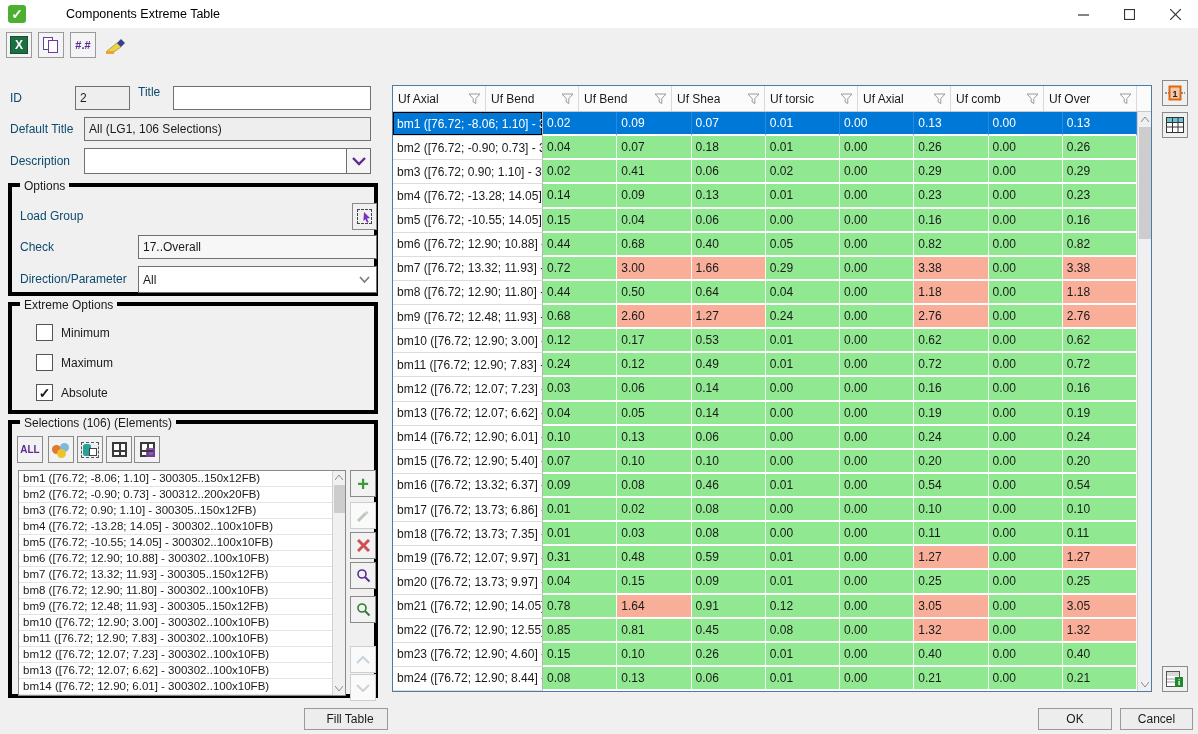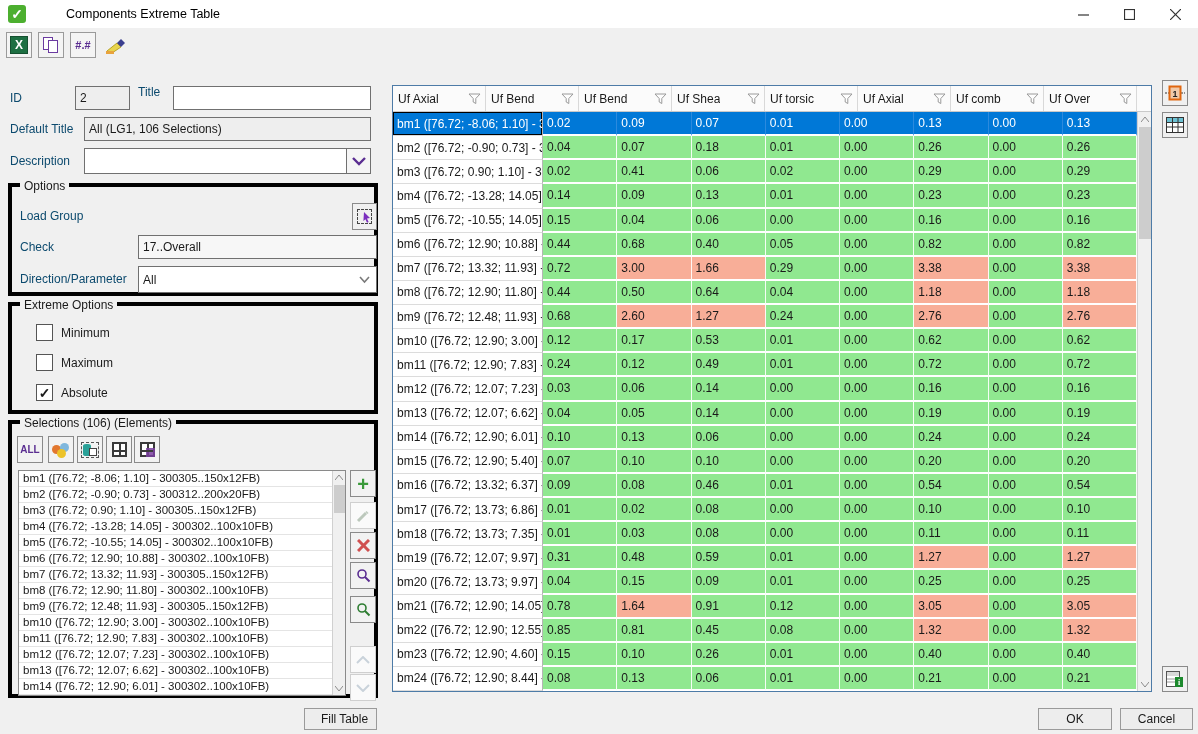--- a/index.html
+++ b/index.html
@@ -308,21 +308,21 @@
         <polyline points="1,7 7,1 13,7" fill="none" stroke="#c9d2da" stroke-width="2"></polyline>
       </svg>
   </div>
   <div class="mini-btn dis" style="left:338px; top:250px;">
     <svg width="14" height="8">
         <polyline points="1,1 7,7 13,1" fill="none" stroke="#c9d2da" stroke-width="2"></polyline>
       </svg>
   </div>
 </div>
 
-<div class="push-btn" style="left:304px; top:708px; width:73px;padding-left:8px;">Fill Table</div>
+<div class="push-btn" style="left:304px; top:708px; width:84px;padding-left:8px;">Fill Table</div>
 
 <div class="table-frame">
   <div class="thead">
       <div class="hc">
         <span class="hc-label">Uf Axial</span>
         <svg width="13" height="12" style="flex:none">
           <path d="M1 1h11L7.8 5.5V10.5L5.2 9V5.5L1 1z" fill="#fdfdfd" stroke="#9a9a9a"></path>
         </svg>
       </div>
       <div class="hc">

